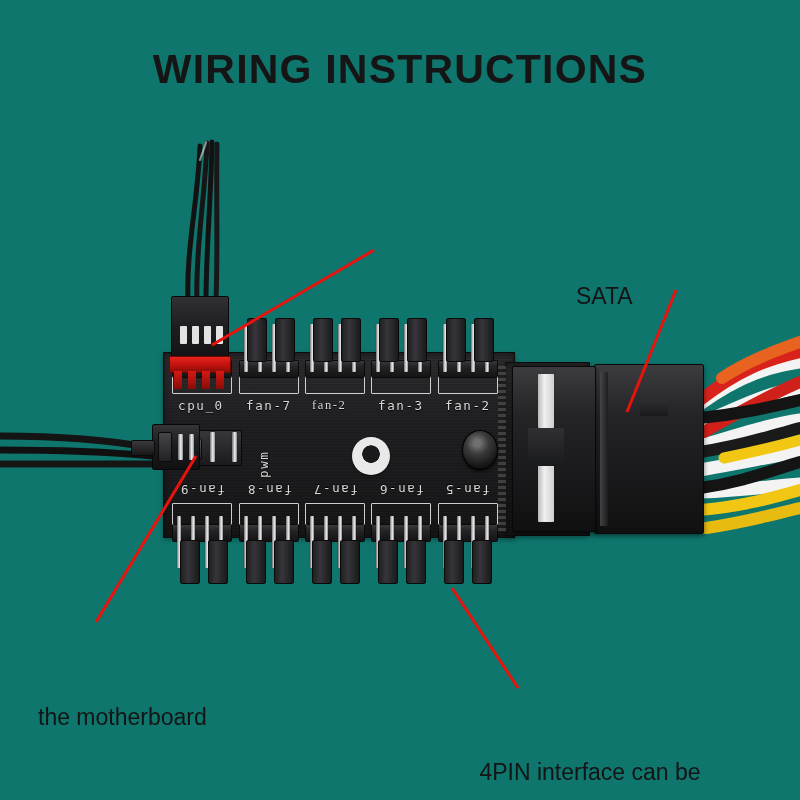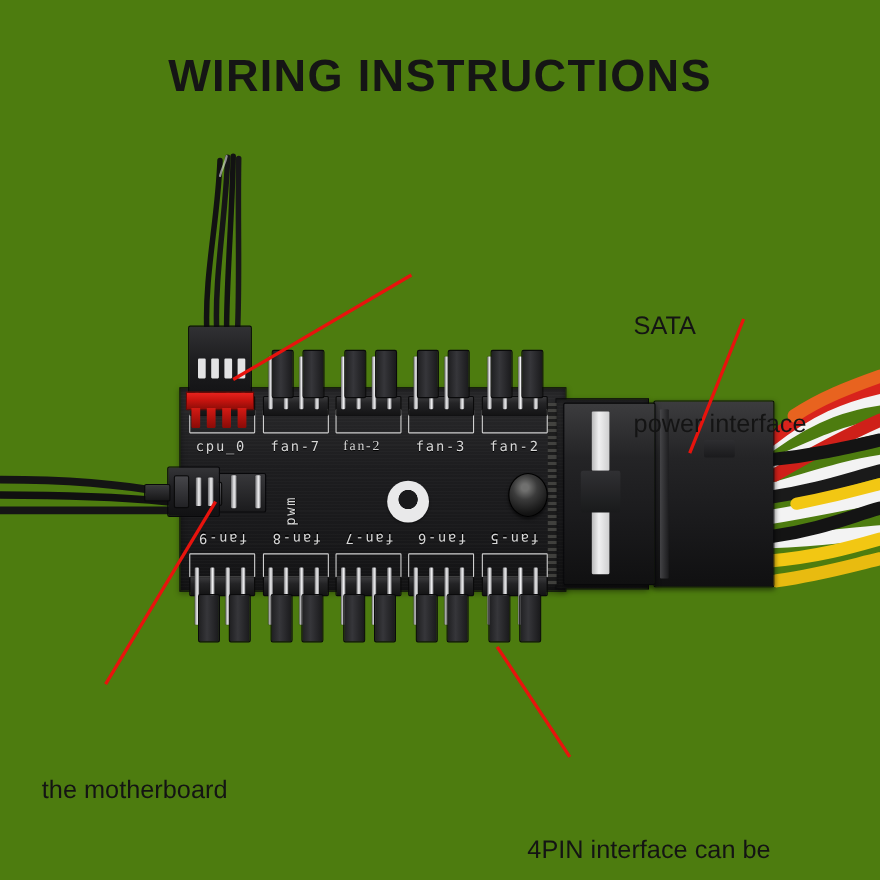--- a/index.html
+++ b/index.html
@@ -7,21 +7,21 @@
   html, body {
     margin: 0; padding: 0;
     width: 800px; height: 800px;
     background: #ffffff;
     font-family: "Liberation Sans", sans-serif;
     overflow: hidden;
   }
   #stage {
     position: relative;
     width: 800px; height: 800px;
-    background: #4d7c0f;
+    background: #0f766e;
   }
 
   
   #title {
     position: absolute;
     left: 0; top: 46px;
     width: 800px;
     text-align: center;
     font-size: 41px;
     font-weight: 700;
@@ -388,21 +388,20 @@
     <line x1="676" y1="290" x2="627" y2="412" stroke="#e8130d" stroke-width="3"></line>
 
     <line x1="96" y1="622" x2="196" y2="456" stroke="#e8130d" stroke-width="3"></line>
 
     <line x1="518" y1="688" x2="452" y2="588" stroke="#e8130d" stroke-width="3"></line>
   </svg>
 
 
   <div class="anno" id="anno-sata">
     <div>SATA</div>
-    <div>power interface</div>
   </div>
 
   <div class="anno" id="anno-cpu2">
     <div>the motherboard</div>
   </div>
 
   <div class="anno" id="anno-4pin">
     <div>4PIN interface can be</div>
     
   </div>

